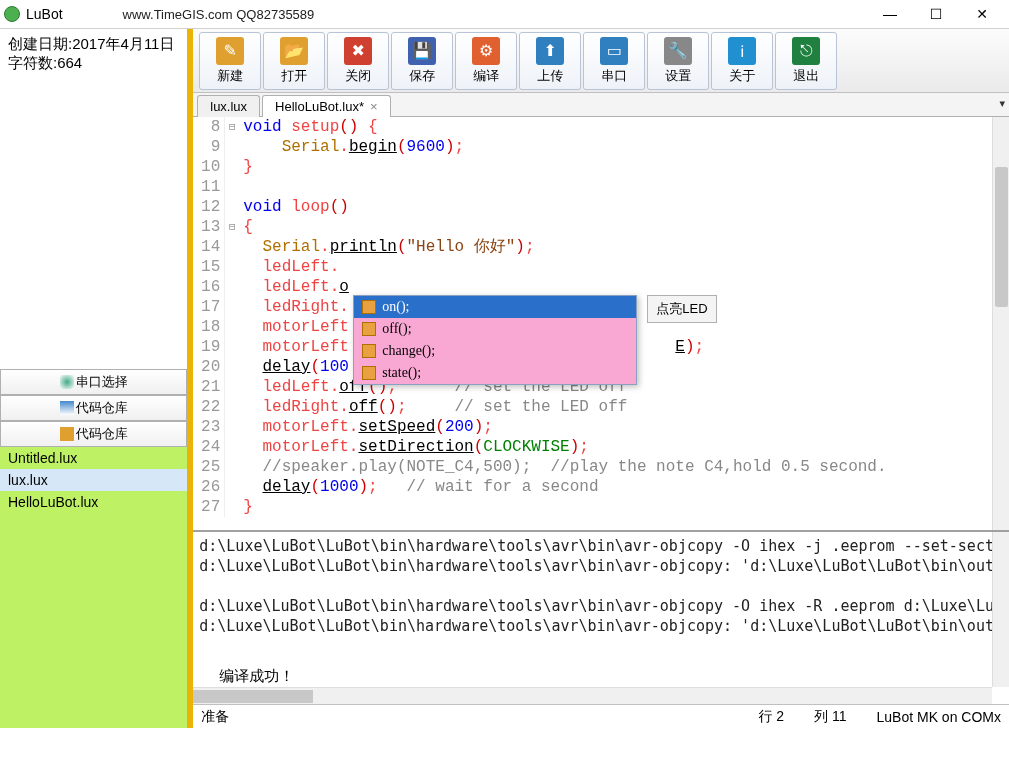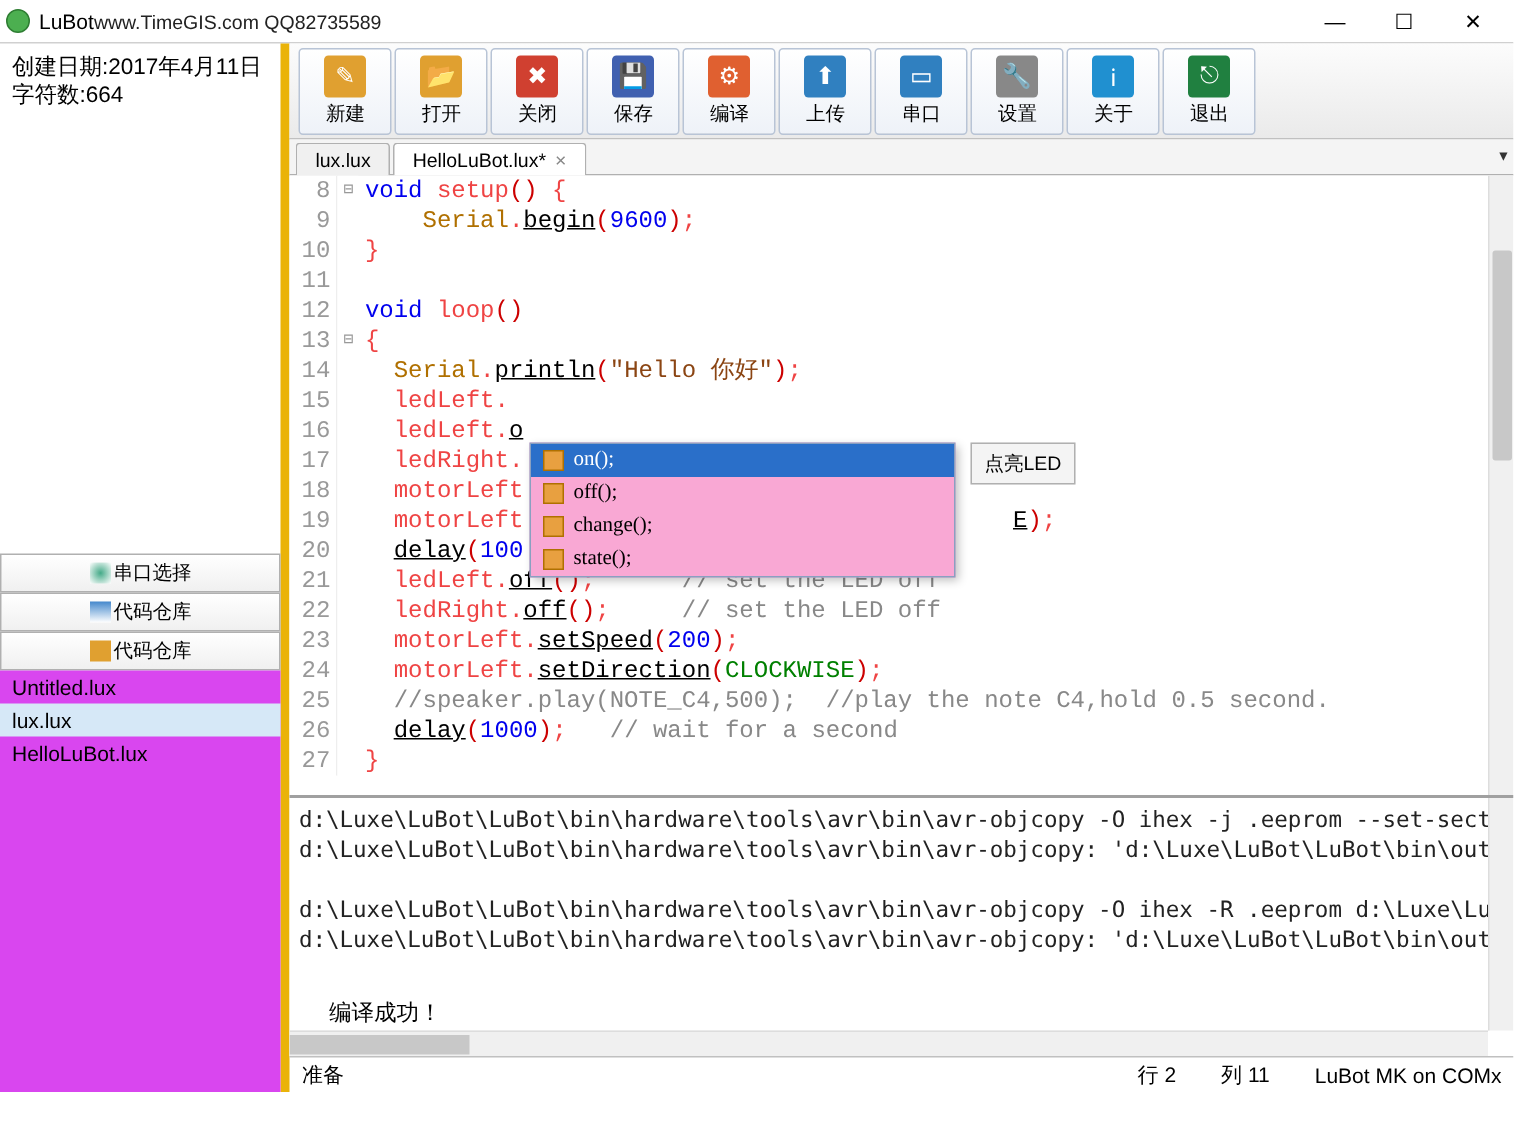--- a/index.html
+++ b/index.html
@@ -1,28 +1,28 @@
 <!DOCTYPE html>
 <html><head>
 <meta charset="utf-8">
 <style>
 * { box-sizing: border-box; margin: 0; padding: 0; }
 body { font-family: "Microsoft YaHei", Arial, sans-serif; font-size: 12px; background: #fff; overflow: hidden; width: 1009px; height: 757px; }
 .titlebar { height: 28px; display: flex; align-items: center; padding: 0 4px; background: #fff; }
 .titlebar .app-icon { width: 16px; height: 16px; background: #4caf50; border-radius: 50%; margin-right: 6px; display: inline-block; border: 1px solid #2e7d32; }
-.titlebar .title { font-size: 14px; }
+.titlebar .title { font-size: 14px; margin-right: 60px; }
 .titlebar .url { font-size: 13px; color: #222; }
 .titlebar .win-controls { margin-left: auto; display: flex; }
 .titlebar .win-btn { width: 46px; height: 28px; display: flex; align-items: center; justify-content: center; font-size: 14px; cursor: default; }
 .main { display: flex; height: 700px; border-top: 1px solid #d0d0d0; }
 .sidebar { width: 208px; border-right: 6px solid #eab308; display: flex; flex-direction: column; }
 .info-panel { padding: 6px 8px; font-size: 15px; min-height: 340px; color: #000; }
 .side-btn { height: 26px; border: 1px solid #b0b0b0; background: linear-gradient(#fff,#f0f0f0); display: flex; align-items: center; justify-content: center; gap: 2px; cursor: default; margin: 0; font-size: 13px; }
 .side-btn .ic { width: 14px; height: 14px; display: inline-block; }
-.file-list { flex: 1; background: #d946ef; font-size: 14px; }
+.file-list { flex: 1; background: #bef264; font-size: 14px; }
 .file-item { padding: 3px 8px; cursor: default; }
 .file-item.selected { background: #d6e8f7; }
 .right { flex: 1; display: flex; flex-direction: column; }
 .toolbar { height: 64px; background: linear-gradient(#fcfcfc,#eaeaea); border-bottom: 1px solid #c0c0c0; display: flex; align-items: center; padding: 2px 6px; gap: 2px; }
 .tool-btn { width: 62px; height: 58px; border: 1px solid #b8c4d6; background: linear-gradient(#fff,#eef2f8); border-radius: 3px; display: flex; flex-direction: column; align-items: center; justify-content: center; cursor: default; font-size: 13px; gap: 2px; }
 .tool-ic { width: 28px; height: 28px; border-radius: 3px; display: flex; align-items: center; justify-content: center; font-size: 16px; color: #fff; }
 .tabs { height: 24px; display: flex; align-items: flex-end; background: #f4f4f4; border-bottom: 1px solid #b0b0b0; padding-left: 4px; position: relative; }
 .tab { padding: 3px 12px; border: 1px solid #b0b0b0; border-bottom: none; background: #f0f0f0; font-size: 13px; margin-right: 2px; border-radius: 3px 3px 0 0; cursor: default; position: relative; top: 1px; }
 .tab.active { background: #fff; }
 .tab .close-x { margin-left: 6px; color: #888; }

